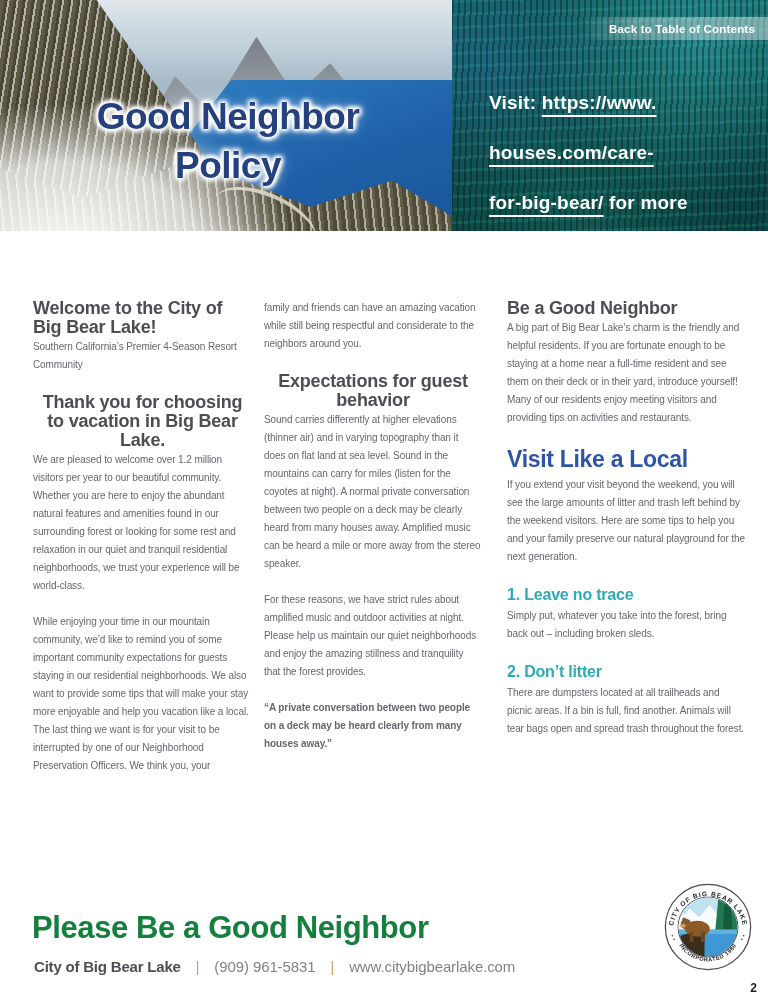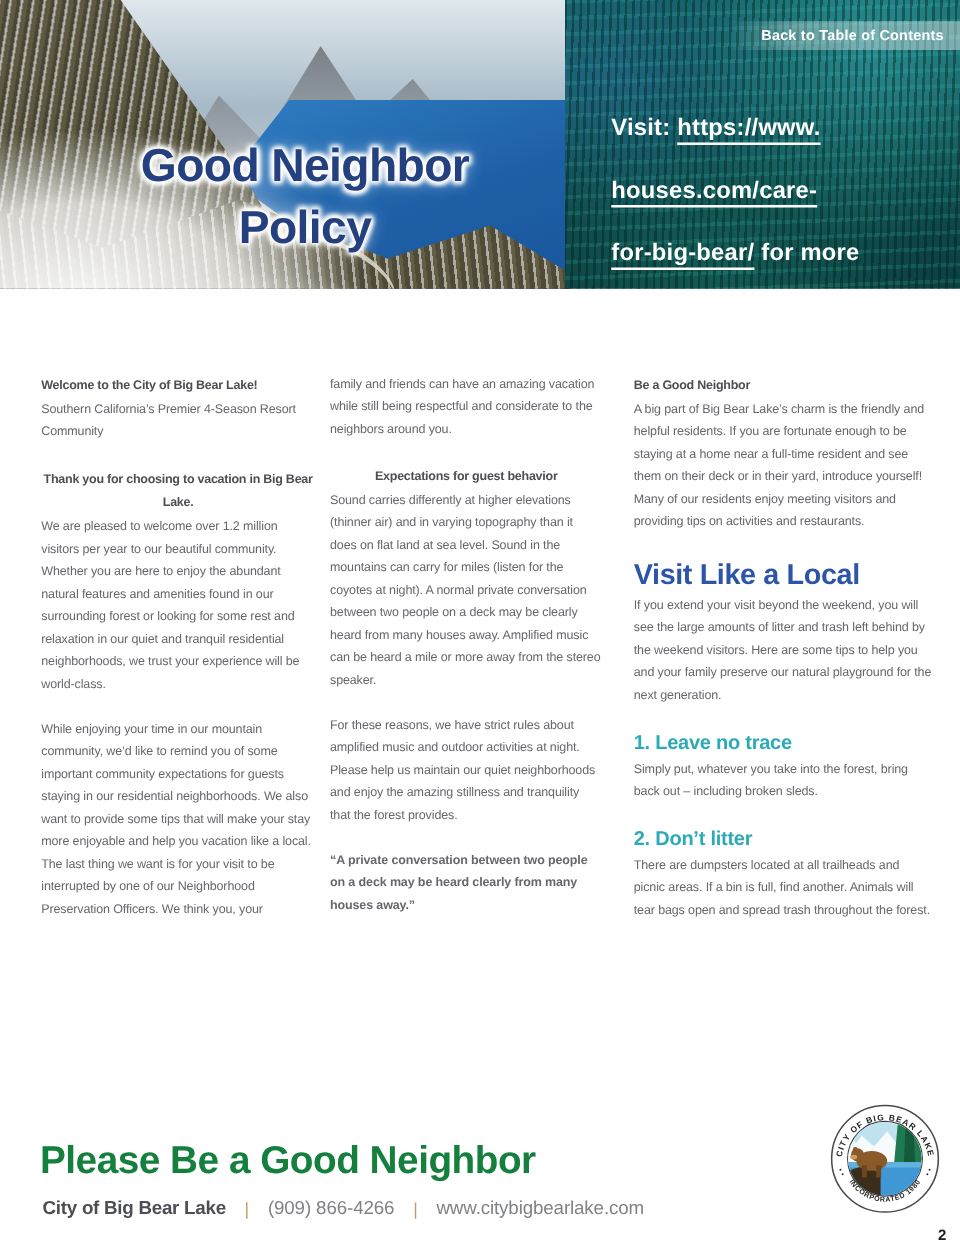--- a/index.html
+++ b/index.html
@@ -36,34 +36,34 @@
       repeating-linear-gradient(92deg,rgba(5,25,24,.4) 0 2px,rgba(0,0,0,0) 2px 6px),
       repeating-linear-gradient(178deg,rgba(63,200,183,.16) 0 3px,rgba(0,0,0,0) 3px 13px),
       radial-gradient(ellipse at 78% 14%,rgba(58,180,190,.55),rgba(0,0,0,0) 45%),
       radial-gradient(ellipse at 12% 22%,rgba(36,110,150,.65),rgba(0,0,0,0) 40%),
       radial-gradient(ellipse at 40% 75%,rgba(26,115,105,.5),rgba(0,0,0,0) 60%),
       linear-gradient(180deg,#11605e 0%,#0d4c4b 45%,#0a3d3d 100%);}
   .back-btn{position:absolute;top:17px;right:0;height:23px;display:flex;align-items:center;
     padding:0 13px 0 26px;color:#ffffff;font-weight:bold;font-size:11.5px;letter-spacing:.2px;
     background:linear-gradient(90deg,rgba(255,255,255,0) 0%,rgba(255,255,255,.30) 28%,rgba(255,255,255,.42) 100%);
     cursor:pointer;}
-  .hero-title{position:absolute;left:28px;top:92px;width:400px;margin:16px;text-align:center;
+  .hero-title{position:absolute;left:28px;top:92px;width:400px;margin:0;text-align:center;
     font-size:37px;line-height:49px;font-weight:800;letter-spacing:-.5px;color:#24407e;
     text-shadow:0 0 3px #fff,0 0 6px #fff,2px 2px 4px #fff,-2px -2px 4px #fff,2px -2px 4px #fff,-2px 2px 4px #fff,0 0 14px rgba(255,255,255,.95);}
   .visit{position:absolute;left:489px;top:78px;width:262px;color:#ffffff;
     font-weight:bold;font-size:19px;line-height:50px;letter-spacing:.2px;}
   .visit .u{text-decoration:underline;text-decoration-thickness:2px;text-underline-offset:6px;cursor:pointer;}
 
   
   .col{position:absolute;top:299px;}
   .col1{left:33px;width:219px;}
   .col2{left:264px;width:218px;}
   .col3{left:491px;width:240px;margin-left:16px;}
   .col p{margin:0 0 18px;font-size:10px;line-height:18px;color:#65676c;letter-spacing:-.1px;}
-  .col h3{margin:0 0 1px;font-size:10px;line-height:19px;font-weight:bold;color:#4d4e53;letter-spacing:-.2px;}
+  .col h3{margin:0 0 1px;font-size:18px;line-height:19px;font-weight:bold;color:#4d4e53;letter-spacing:-.2px;}
   .col h3.gap{margin-top:19px;text-align:center;}
   .h-blue{margin:3px 0 3px;font-size:23px;line-height:28px;font-weight:800;color:#2d55a7;letter-spacing:-.3px;}
   .h-teal{margin:2px 0 2px;font-size:16px;line-height:21px;font-weight:800;color:#2caab6;letter-spacing:-.2px;}
   .quote{margin:0;font-size:14.2px;line-height:18.5px;font-weight:bold;color:#8169d2;letter-spacing:-.1px;}
 
   
   .footer-title{position:absolute;left:32px;top:910px;margin:0;font-size:31px;line-height:36px;
     font-weight:800;color:#15803d;letter-spacing:-.4px;}
   .contact{position:absolute;left:34px;top:958px;display:flex;align-items:center;gap:15px;font-size:15px;}
   .contact .org{font-weight:bold;color:#4d4e53;letter-spacing:-.2px;}
@@ -122,21 +122,21 @@
     <h4 class="h-teal">1. Leave no trace</h4>
     <p>Simply put, whatever you take into the forest, bring back out – including broken sleds.</p>
     <h4 class="h-teal">2. Don’t litter</h4>
     <p>There are dumpsters located at all trailheads and picnic areas. If a bin is full, find another. Animals will tear bags open and spread trash throughout the forest.</p>
   </section>
 
   <h2 class="footer-title">Please Be a Good Neighbor</h2>
   <div class="contact">
     <span class="org">City of Big Bear Lake</span>
     <span class="pipe">|</span>
-    <span class="plain">(909) 866-4266</span>
+    <span class="plain">(909) 961-5831</span>
     <span class="pipe">|</span>
     <span class="plain">www.citybigbearlake.com</span>
   </div>
 
   <svg class="seal" viewBox="0 0 100 100">
     <defs>
       <clipPath id="sealClip">
           <circle cx="50" cy="50" r="33.4"></circle>
         </clipPath>
       <path id="arcTop" d="M 10,55 A 40,40 0 1 1 90,55" fill="none"></path>

